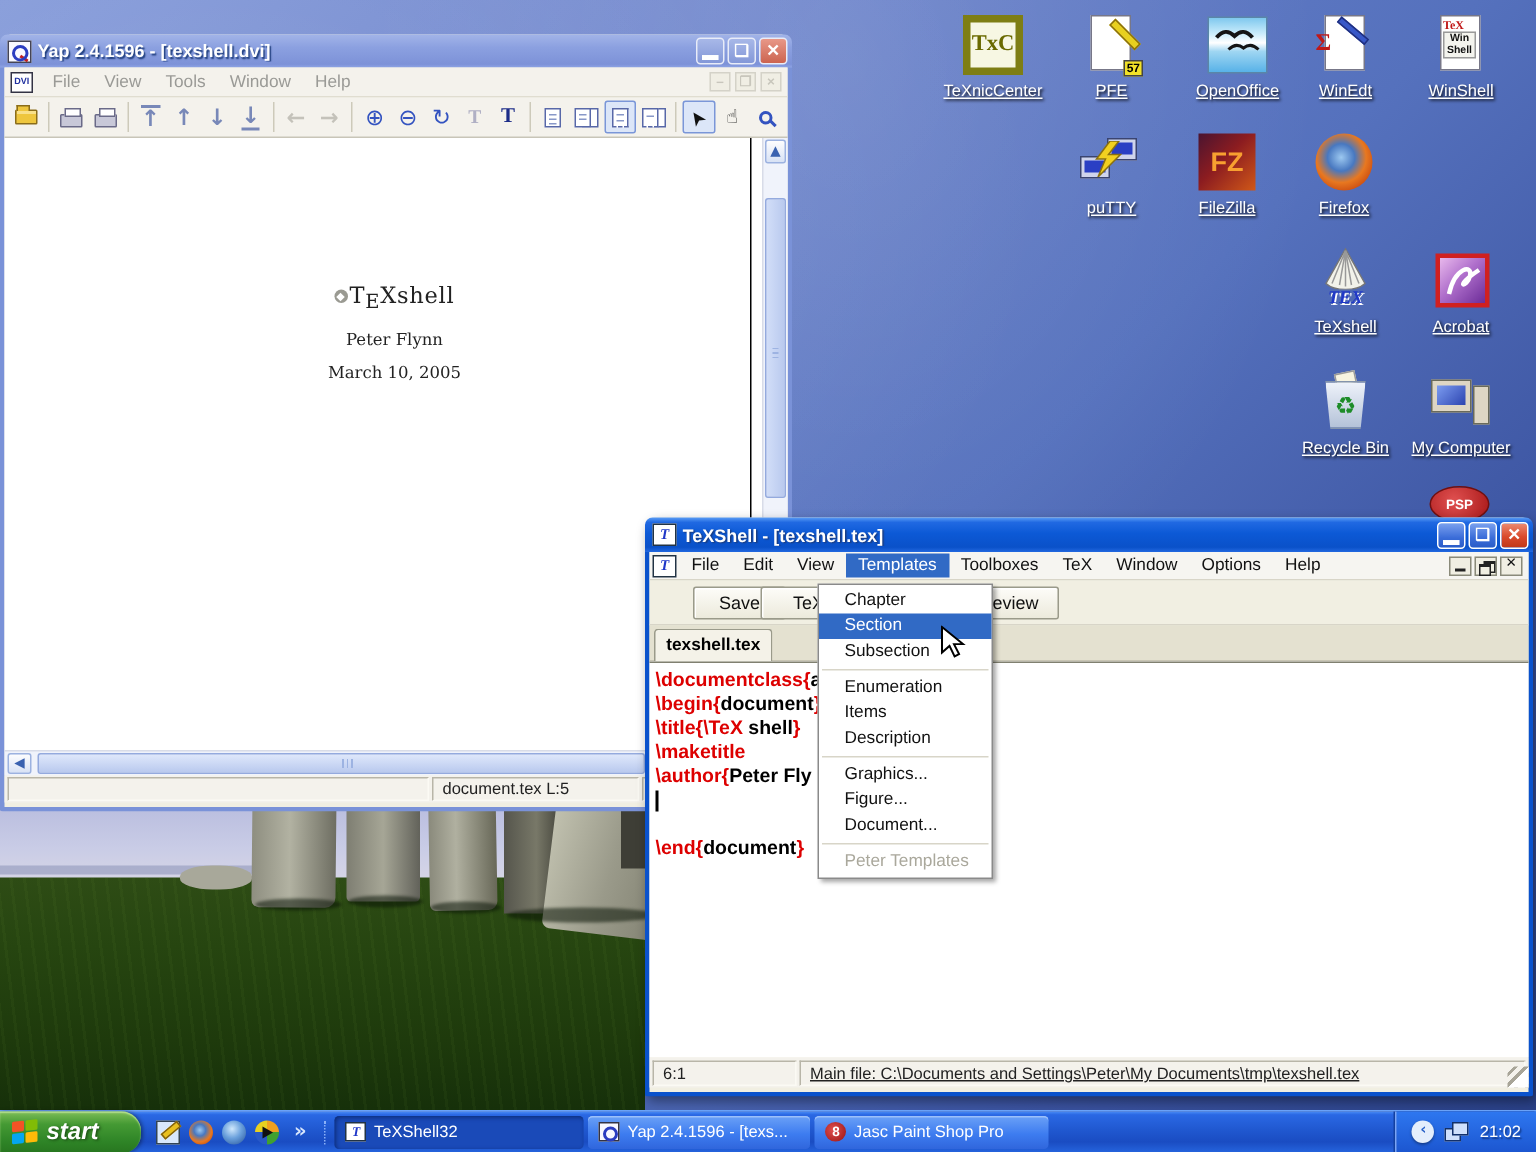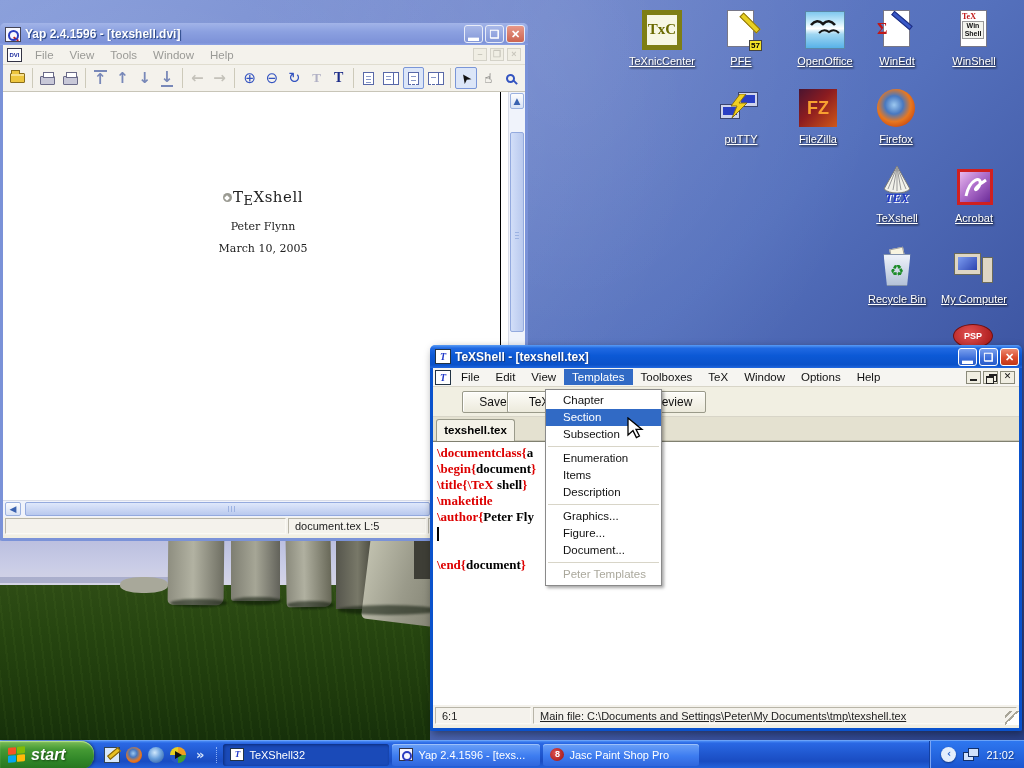--- a/index.html
+++ b/index.html
@@ -160,21 +160,21 @@
   #ts-toolbar{position:relative;height:30px;background:#f1efe2;border-bottom:1px solid #d8d5c8;}
   .tsbtn{position:absolute;top:4px;height:22px;background:linear-gradient(180deg,#fdfcf8,#eceadc);
      border:1px solid #9a9a8a;border-radius:2px;box-shadow:1px 1px 0 #fff inset;
      font-size:12px;color:#111;text-align:center;line-height:20px;}
   #ts-tabstrip{height:24px;background:#e4e1d0;position:relative;border-bottom:1px solid #c8c5b4;}
   #ts-tab{position:absolute;left:3px;top:2px;width:79px;height:22px;background:#f4f2e8;
      border:1px solid #9a9a8a;border-bottom:none;border-radius:3px 3px 0 0;
      font:bold 11.5px "Liberation Sans",sans-serif;text-align:center;line-height:21px;color:#000;}
   #ts-editor{position:relative;height:264px;background:#fff;border-top:1px solid #808070;overflow:hidden;
      font:bold 13px "Liberation Sans",sans-serif;padding:3px 0 0 4px;}
-  .eline{height:16px;line-height:16px;white-space:pre;font-family:Liberation Serif, serif;}
+  .eline{height:16px;line-height:16px;white-space:pre;}
   .eline .cmd{color:#dd0000;}
   .eline .txt{color:#000;}
   #caret{position:absolute;left:4px;top:85px;width:1.5px;height:14px;background:#000;}
   #ts-status{height:20px;background:#f4f2ec;display:flex;gap:2px;padding:2px 2px 1px;position:relative;}
   #ts-status .grip{position:absolute;right:0;bottom:0;width:14px;height:14px;
      background:linear-gradient(135deg,transparent 50%,#fff 50%),
        repeating-linear-gradient(135deg,transparent 0 3px,#a8a598 3px 5px);}
   
   #tpl-menu{position:absolute;left:112px;top:44px;width:117px;background:#fff;border:1px solid #8a8a8a;
      box-shadow:2px 2px 3px rgba(0,0,0,.35);padding:2px 0;z-index:5;}

